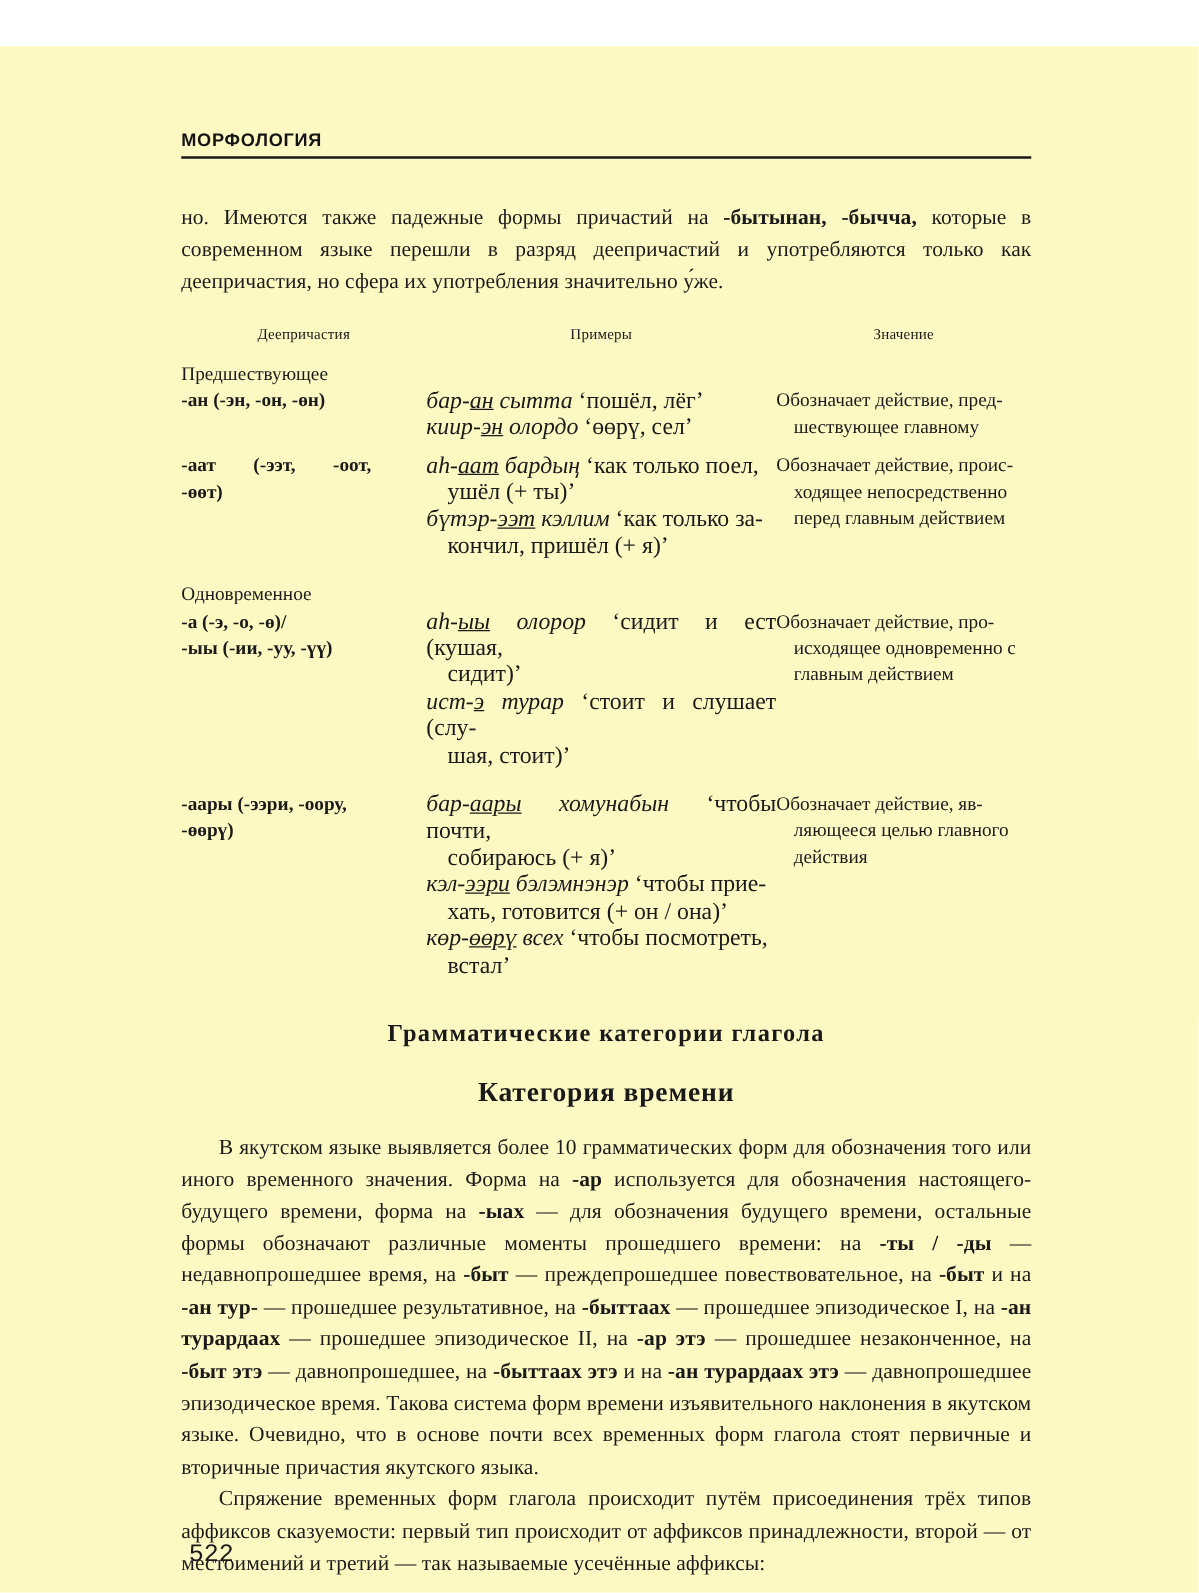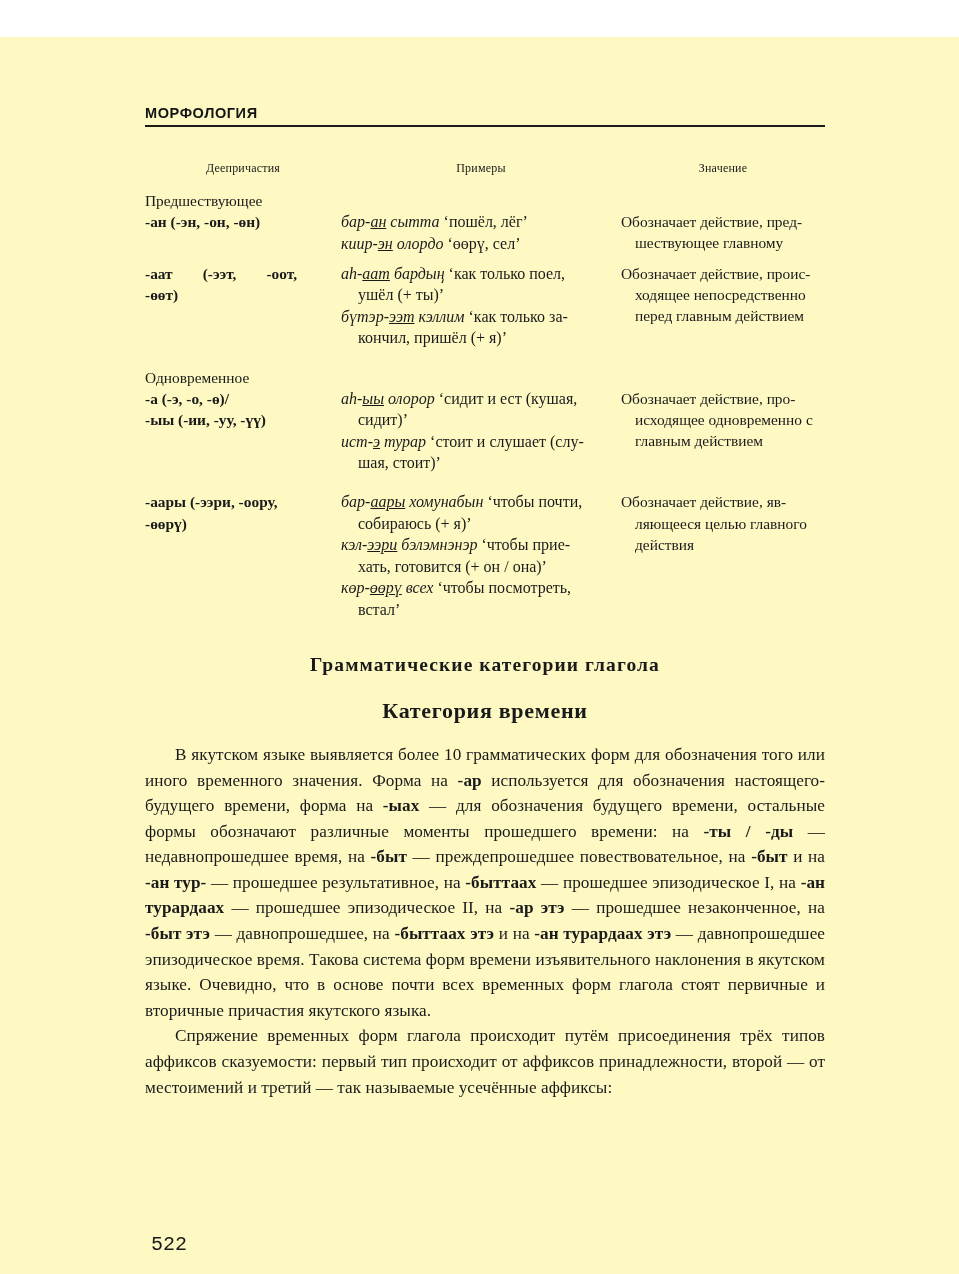--- a/index.html
+++ b/index.html
@@ -104,21 +104,21 @@
     display: flex;
     justify-content: space-between;
     width: 152px;
   }
 
   .ex-cell { padding-right: 14px; }
   .ex {
     margin-bottom: 0;
     text-align: justify;
     text-justify: inter-word;
-    font-size: 16px;
+    font-size: 19px;
     line-height: 21.4px;
   }
   .ex i, .ex em {
     font-style: italic;
   }
   .ex .u {
     font-style: italic;
     text-decoration: underline;
   }
   .ex .cont { display: block; padding-left: 17px; }
@@ -166,20 +166,21 @@
 </style>
 </head>
 <body>
 
 <div class="page">
   <div class="content">
 
     <div class="runhead">МОРФОЛОГИЯ</div>
     <div class="runhead-rule"></div>
 
+    <p class="body"><span>но. Имеются также падежные формы причастий на </span><b>-бытынан, -бычча,</b><span> которые в современном языке перешли в разряд деепричастий и употребляются только как деепричастия, но сфера их употребления значительно у́же.</span></p>
 
     <table class="tbl">
       <colgroup>
           <col class="c1">
           <col class="c2">
           <col class="c3">
         </colgroup>
       <thead>
         <tr>
           <th class="h1">Деепричастия</th>

